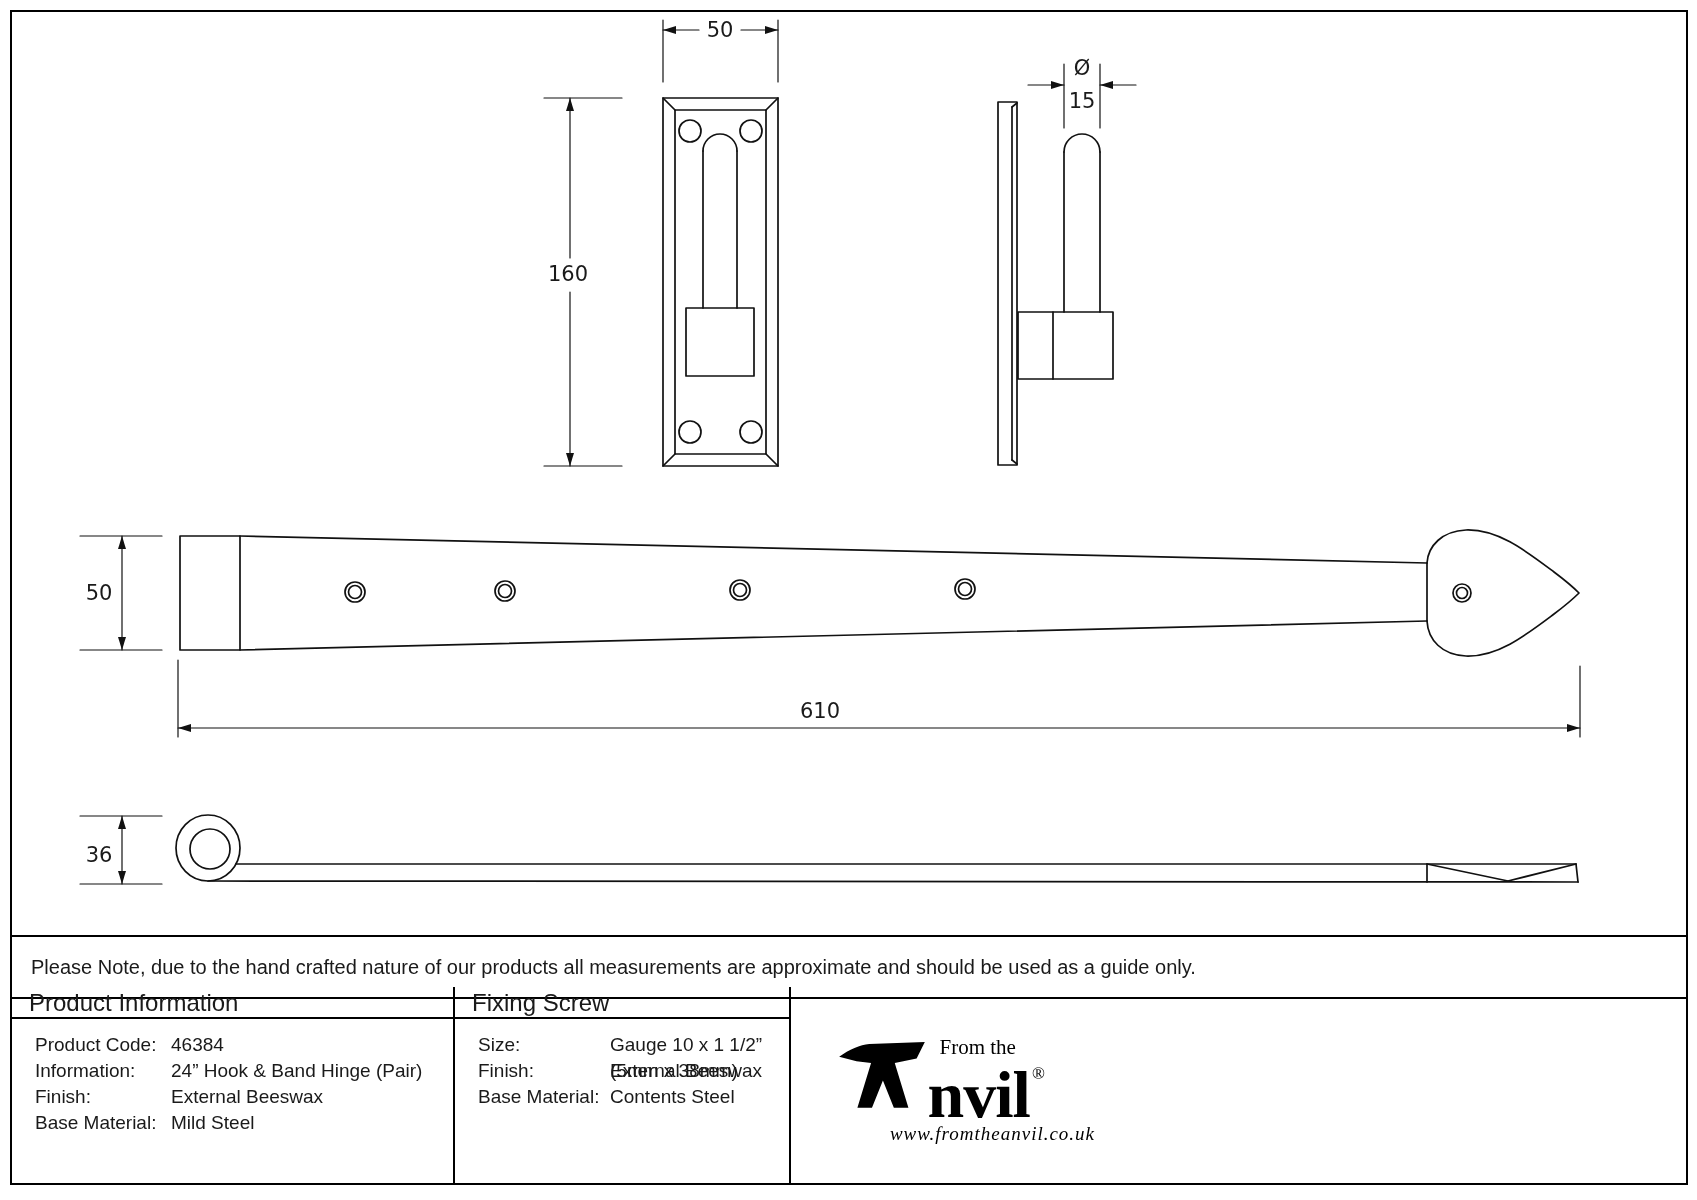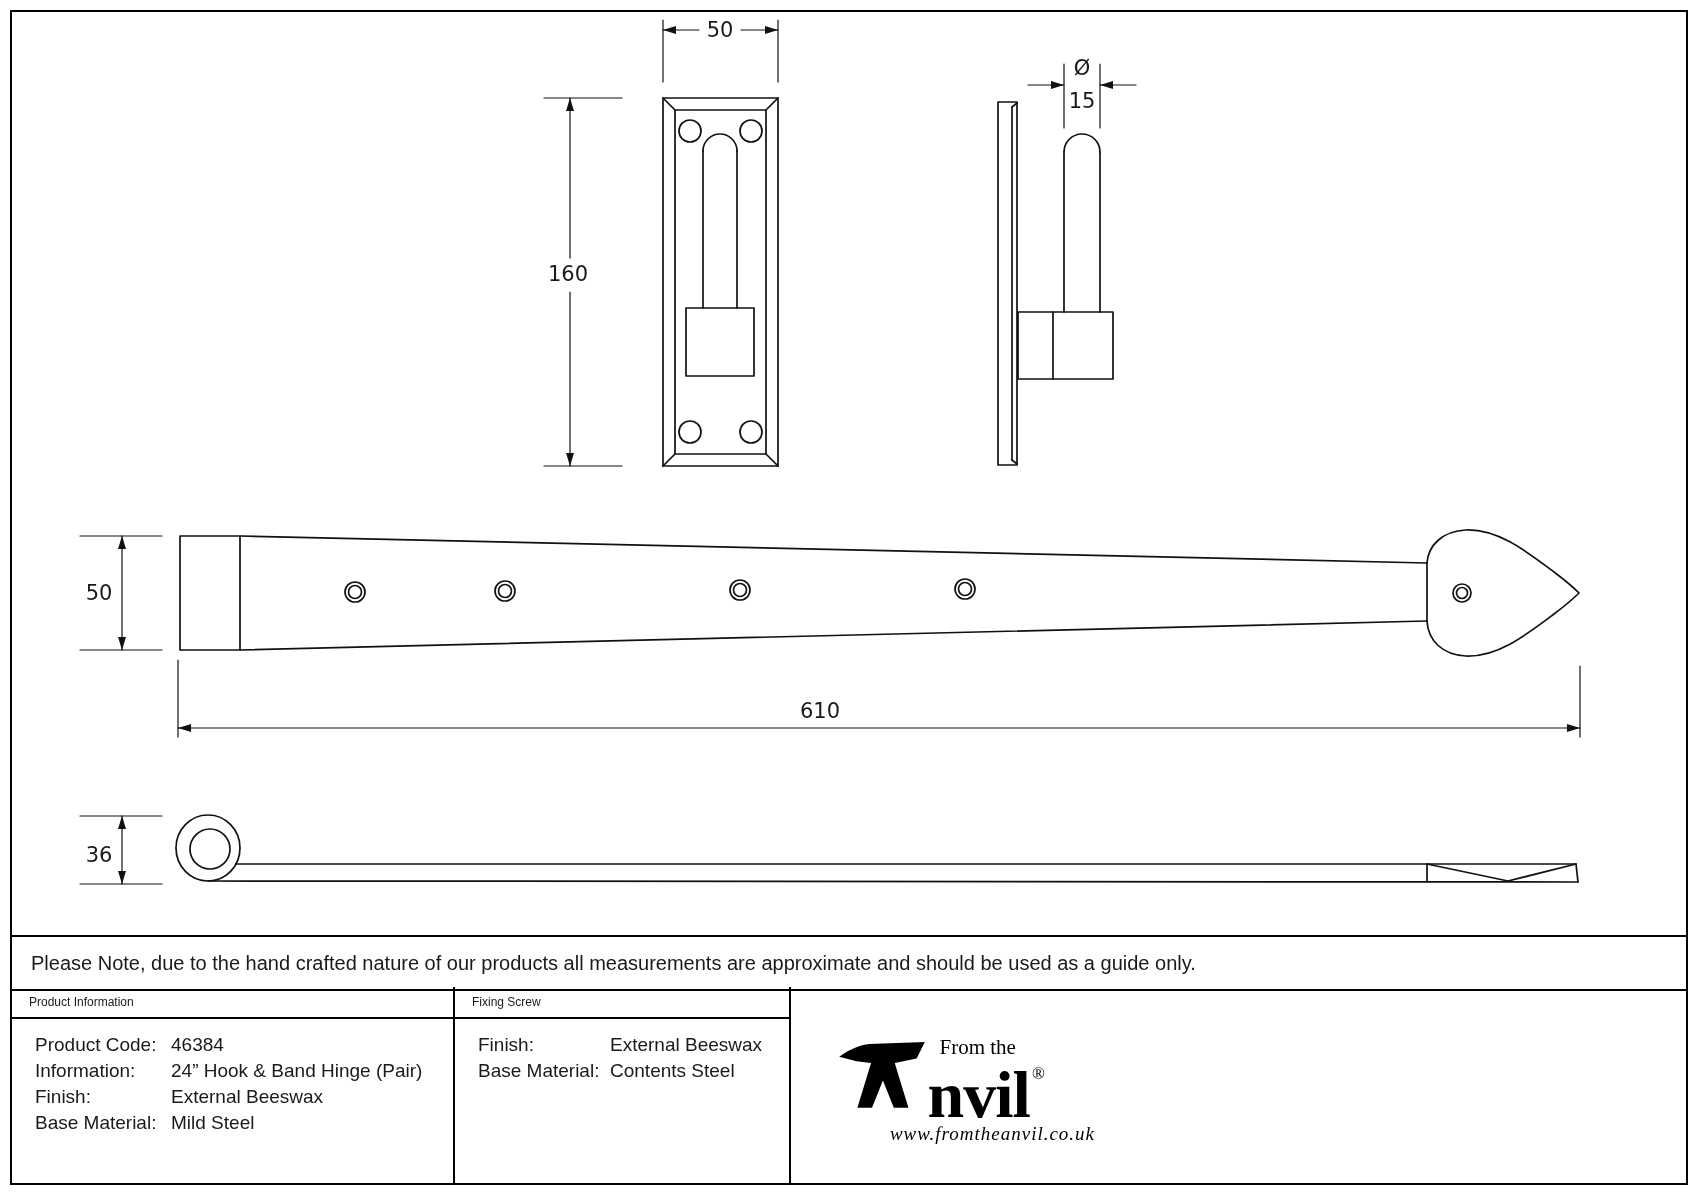--- a/index.html
+++ b/index.html
@@ -17,36 +17,36 @@
   svg.drawing circle, svg.drawing ellipse {
     fill:none; stroke:#111; stroke-width:1.7; stroke-linecap:round; stroke-linejoin:round;
   }
   svg.drawing .dim { stroke-width:1.2; }
   svg.drawing polygon.arrow { fill:#111; stroke:none; }
   svg.drawing text {
     fill:#1a1a1a; stroke:none; font-family:"DejaVu Sans","Liberation Sans",sans-serif;
     font-size:21px;
   }
   .note-row {
-    position:absolute; left:12px; top:935px; width:1674px; height:56px;
+    position:absolute; left:12px; top:935px; width:1674px; height:64px;
     box-sizing:border-box; border-top:2px solid #000; border-bottom:2px solid #000;
     display:flex; align-items:center; padding-left:19px; font-size:20px;
   }
   .info-table {
     position:absolute; left:12px; top:987px; width:1674px; height:196px;
     display:flex; box-sizing:border-box;
   }
   .info-table .col { box-sizing:border-box; }
   .col1 { width:443px; border-right:2px solid #000; }
   .col2 { width:403px; border-right:2px solid #000; }
   .col3 { width:336px; border-right:2px solid #000; }
   .col4 { width:403px; display:flex; align-items:center; justify-content:center;text-decoration:underline; }
   .col-header {
     height:32px; line-height:31px; border-bottom:2px solid #000;
-    padding-left:17px; font-size:12px; box-sizing:border-box;
+    padding-left:17px; font-size:24px; box-sizing:border-box;
   }
   .col-body { padding:13px 0 0 23px; font-size:19px; }
   .kv-row { display:flex; height:26px; line-height:26px; }
   .kv-row .k { width:136px; flex:0 0 auto; }
   .col3 .kv-row .k { width:132px; }
   .pc-item { height:26px; line-height:26px; }
   
   .logo { position:relative; width:330px; height:128px; }
   .logo-anvil { position:absolute; left:6px; top:12px; }
   .logo-fromthe {
@@ -217,20 +217,24 @@
         <span class="v">Mild Steel</span>
       </div>
     </div>
   </div>
 
 
   <div class="col col3">
     <div class="col-header">Fixing Screw</div>
     <div class="col-body">
       <div class="kv-row">
+        <span class="k">Size:</span>
+        <span class="v">Gauge 10 x 1 1/2” (5mm x 38mm)</span>
+      </div>
+      <div class="kv-row">
         <span class="k">Finish:</span>
         <span class="v">External Beeswax</span>
       </div>
       <div class="kv-row">
         <span class="k">Base Material:</span>
         <span class="v">Contents Steel</span>
       </div>
     </div>
   </div>
 

